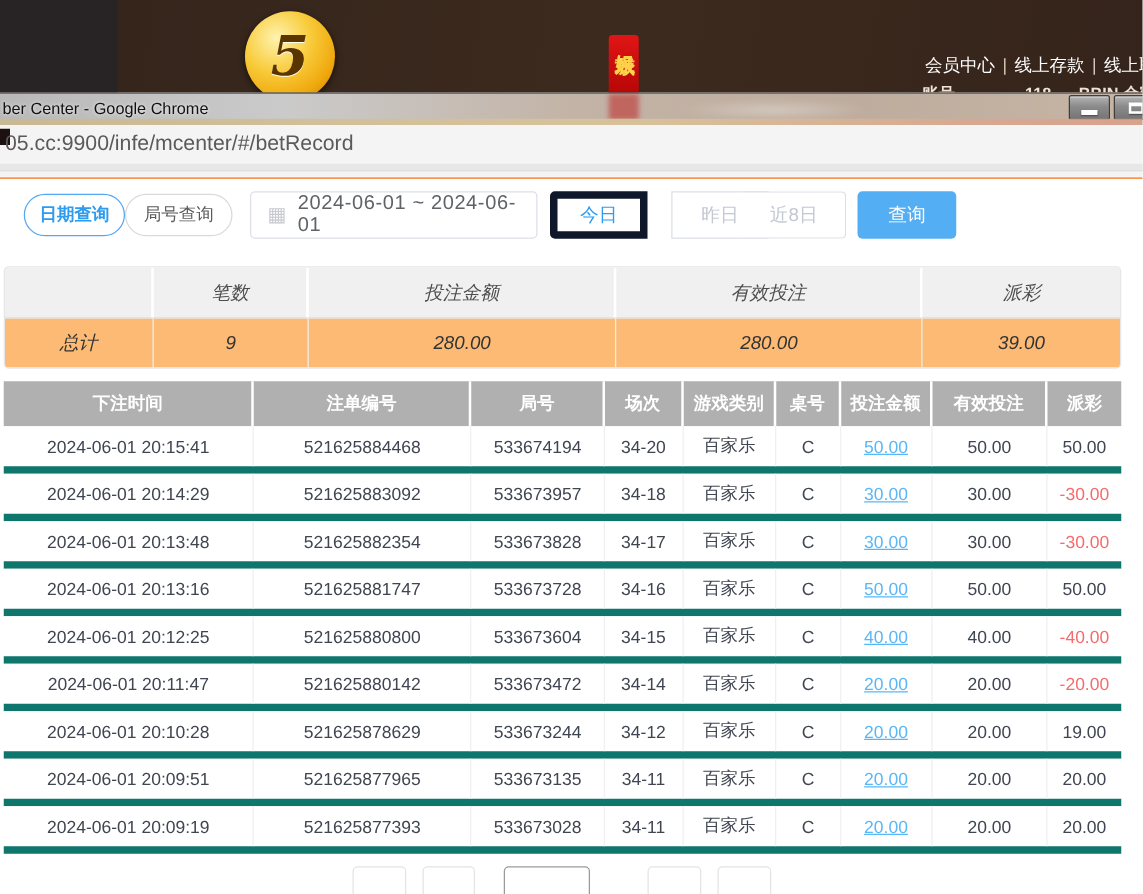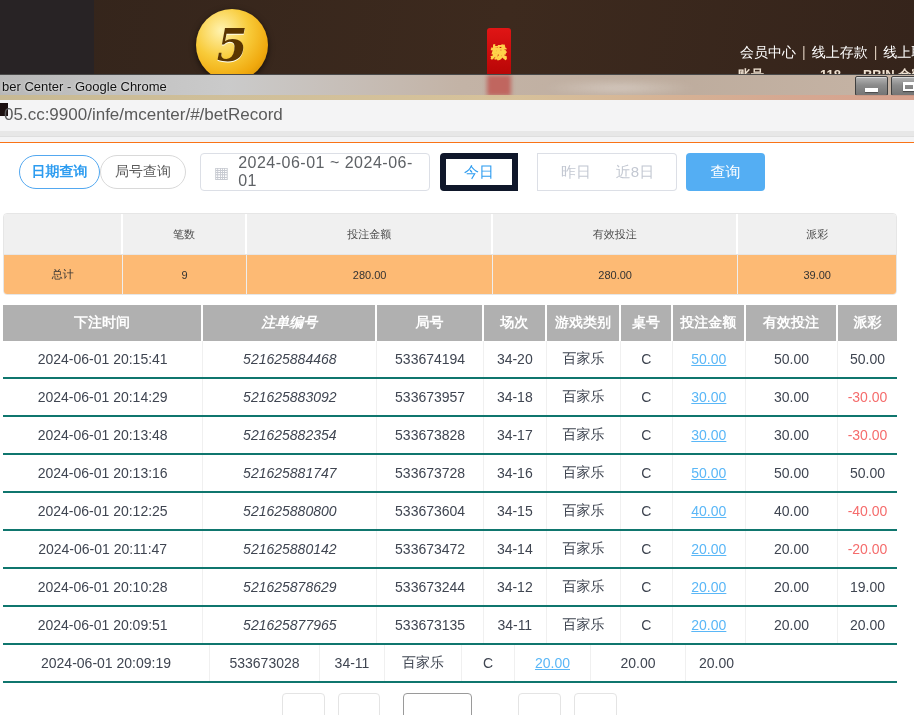--- a/index.html
+++ b/index.html
@@ -80,40 +80,40 @@
   .search-btn { position:absolute; left:686px; top:153px; width:79px; height:38px; border:none;
     background:#54aef3; color:#fff; font-size:15px; border-radius:4px; cursor:pointer;
     font-family:inherit; }
 
   
   .summary { position:absolute; left:3px; top:213px; width:894px; border:1px solid #e6e6e6;
     border-radius:4px; overflow:hidden; }
   .summary .row { display:flex; height:40px; }
   .summary .row.head { background:#f0f0f0; }
   .summary .row.bodyr { background:#fdba74; border-top:1px solid #e6e6e6; }
-  .summary .cell { display:flex; align-items:center; justify-content:center; font-size:11px;
-    color:#4d4d4d; }
+  .summary .cell { display:flex; align-items:center; justify-content:center; font-size:15px;
+    color:#4d4d4d;font-style:italic; }
   .summary .row.head .cell { border-right:2px solid #fff; }
   .summary .row.bodyr .cell { border-right:1px solid #eee; color:#333; }
   .summary .cell:last-child { border-right:none !important; }
   .s0{width:119px;} .s1{width:125px;} .s2{width:246px;} .s3{width:246px;} .s4{width:158px;}
 
   
   .bet-table { position:absolute; left:3px; top:305px; width:894px; }
   .bet-table .thead { display:flex; height:36px; background:#b0b0b0; }
   .bet-table .th { display:flex; align-items:center; justify-content:center; color:#fff;
     font-size:14px; font-weight:bold; border-right:2px solid #fff; }
   .bet-table .th:last-child { border-right:none; }
-  .bet-table .tr { display:flex; height:38px; background:#fff; border-bottom:2px solid #0f766e; }
+  .bet-table .tr { display:flex; height:38px; background:#fff; border-bottom:6px solid #0f766e; }
   .bet-table .td { display:flex; align-items:center; justify-content:center; font-size:14px;
     color:#3f4551; border-right:1px solid #f0f0f0; overflow:hidden; white-space:nowrap; }
   .bet-table .td:last-child { border-right:none; }
   .bet-table .td.neg { color:#f56c6c; }
   .amt-link { color:#5ab7f7; text-decoration:underline; cursor:pointer; }
-  .c0{width:207px;} .c1{width:180px;font-style:italic;} .c2{width:110px;} .c3{width:65px;} .c4{width:77px;}
+  .c0{width:207px;} .c1{width:180px;} .c2{width:110px;} .c3{width:65px;} .c4{width:77px;}
   .c5{width:53px;} .c6{width:76px;} .c7{width:95px;} .c8{width:61px;}
 
   
   .pgbox { position:absolute; top:693px; height:30px; border:1px solid #e4e4e4; border-radius:4px;
     background:#fff; cursor:pointer; }
   .pgbox.current { border:1px solid #9a9a9a; }
 </style>
 </head>
 <body>
 
@@ -301,20 +301,21 @@
         <div class="td c4">百家乐</div>
         <div class="td c5">C</div>
         <div class="td c6">
           <a class="amt-link">20.00</a>
         </div>
         <div class="td c7">20.00</div>
         <div class="td c8">20.00</div>
       </div>
       <div class="tr">
         <div class="td c0">2024-06-01 20:09:19</div>
+        <div class="td c1">521625877393</div>
         <div class="td c2">533673028</div>
         <div class="td c3">34-11</div>
         <div class="td c4">百家乐</div>
         <div class="td c5">C</div>
         <div class="td c6">
           <a class="amt-link">20.00</a>
         </div>
         <div class="td c7">20.00</div>
         <div class="td c8">20.00</div>
       </div>

